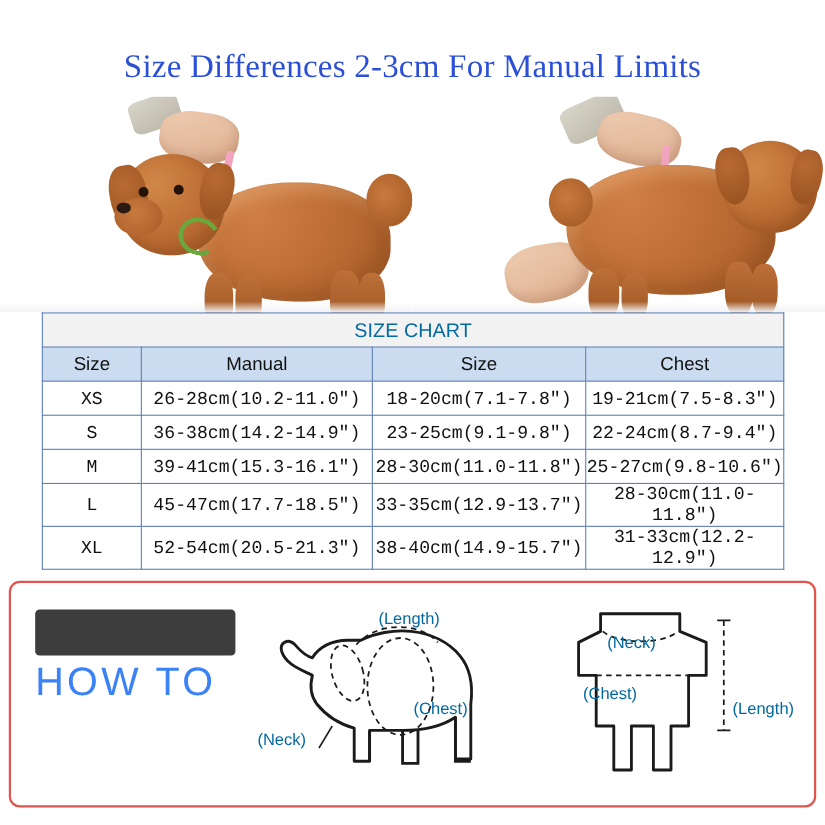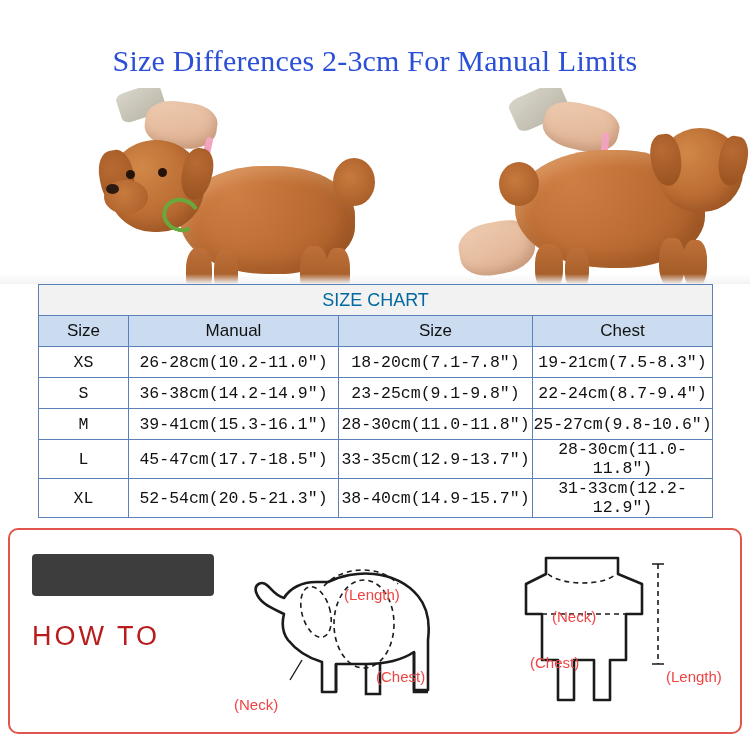--- a/index.html
+++ b/index.html
@@ -186,38 +186,36 @@
     top: 24px;
     width: 190px;
   }
   .howto-bar {
     width: 182px;
     height: 42px;
     background: #3d3d3d;
     border-radius: 4px;
   }
   .howto-text {
-    margin-top: 22px;
-    font-size: 27px;
+    font-size: 36px;
     letter-spacing: 3px;
-    color: #b91c1c;
+    color: #3b82f6;
     line-height: 1.35;
   }
   .diagram {
     position: absolute;
     top: 10px;
   }
   .diagram.dog-diagram { left: 222px; }
   .diagram.coat-diagram { left: 480px; }
   .dlabel {
     position: absolute;
     font-size: 15px;
-    color: #ef4444;
+    color: #0369a1;
     white-space: nowrap;
-    margin-top: 32px;
   }
 </style>
 </head>
 <body>
 
 <div class="title">Size Differences 2-3cm For Manual Limits</div>
 
 <div class="photos">
 
   <div class="photo left">

